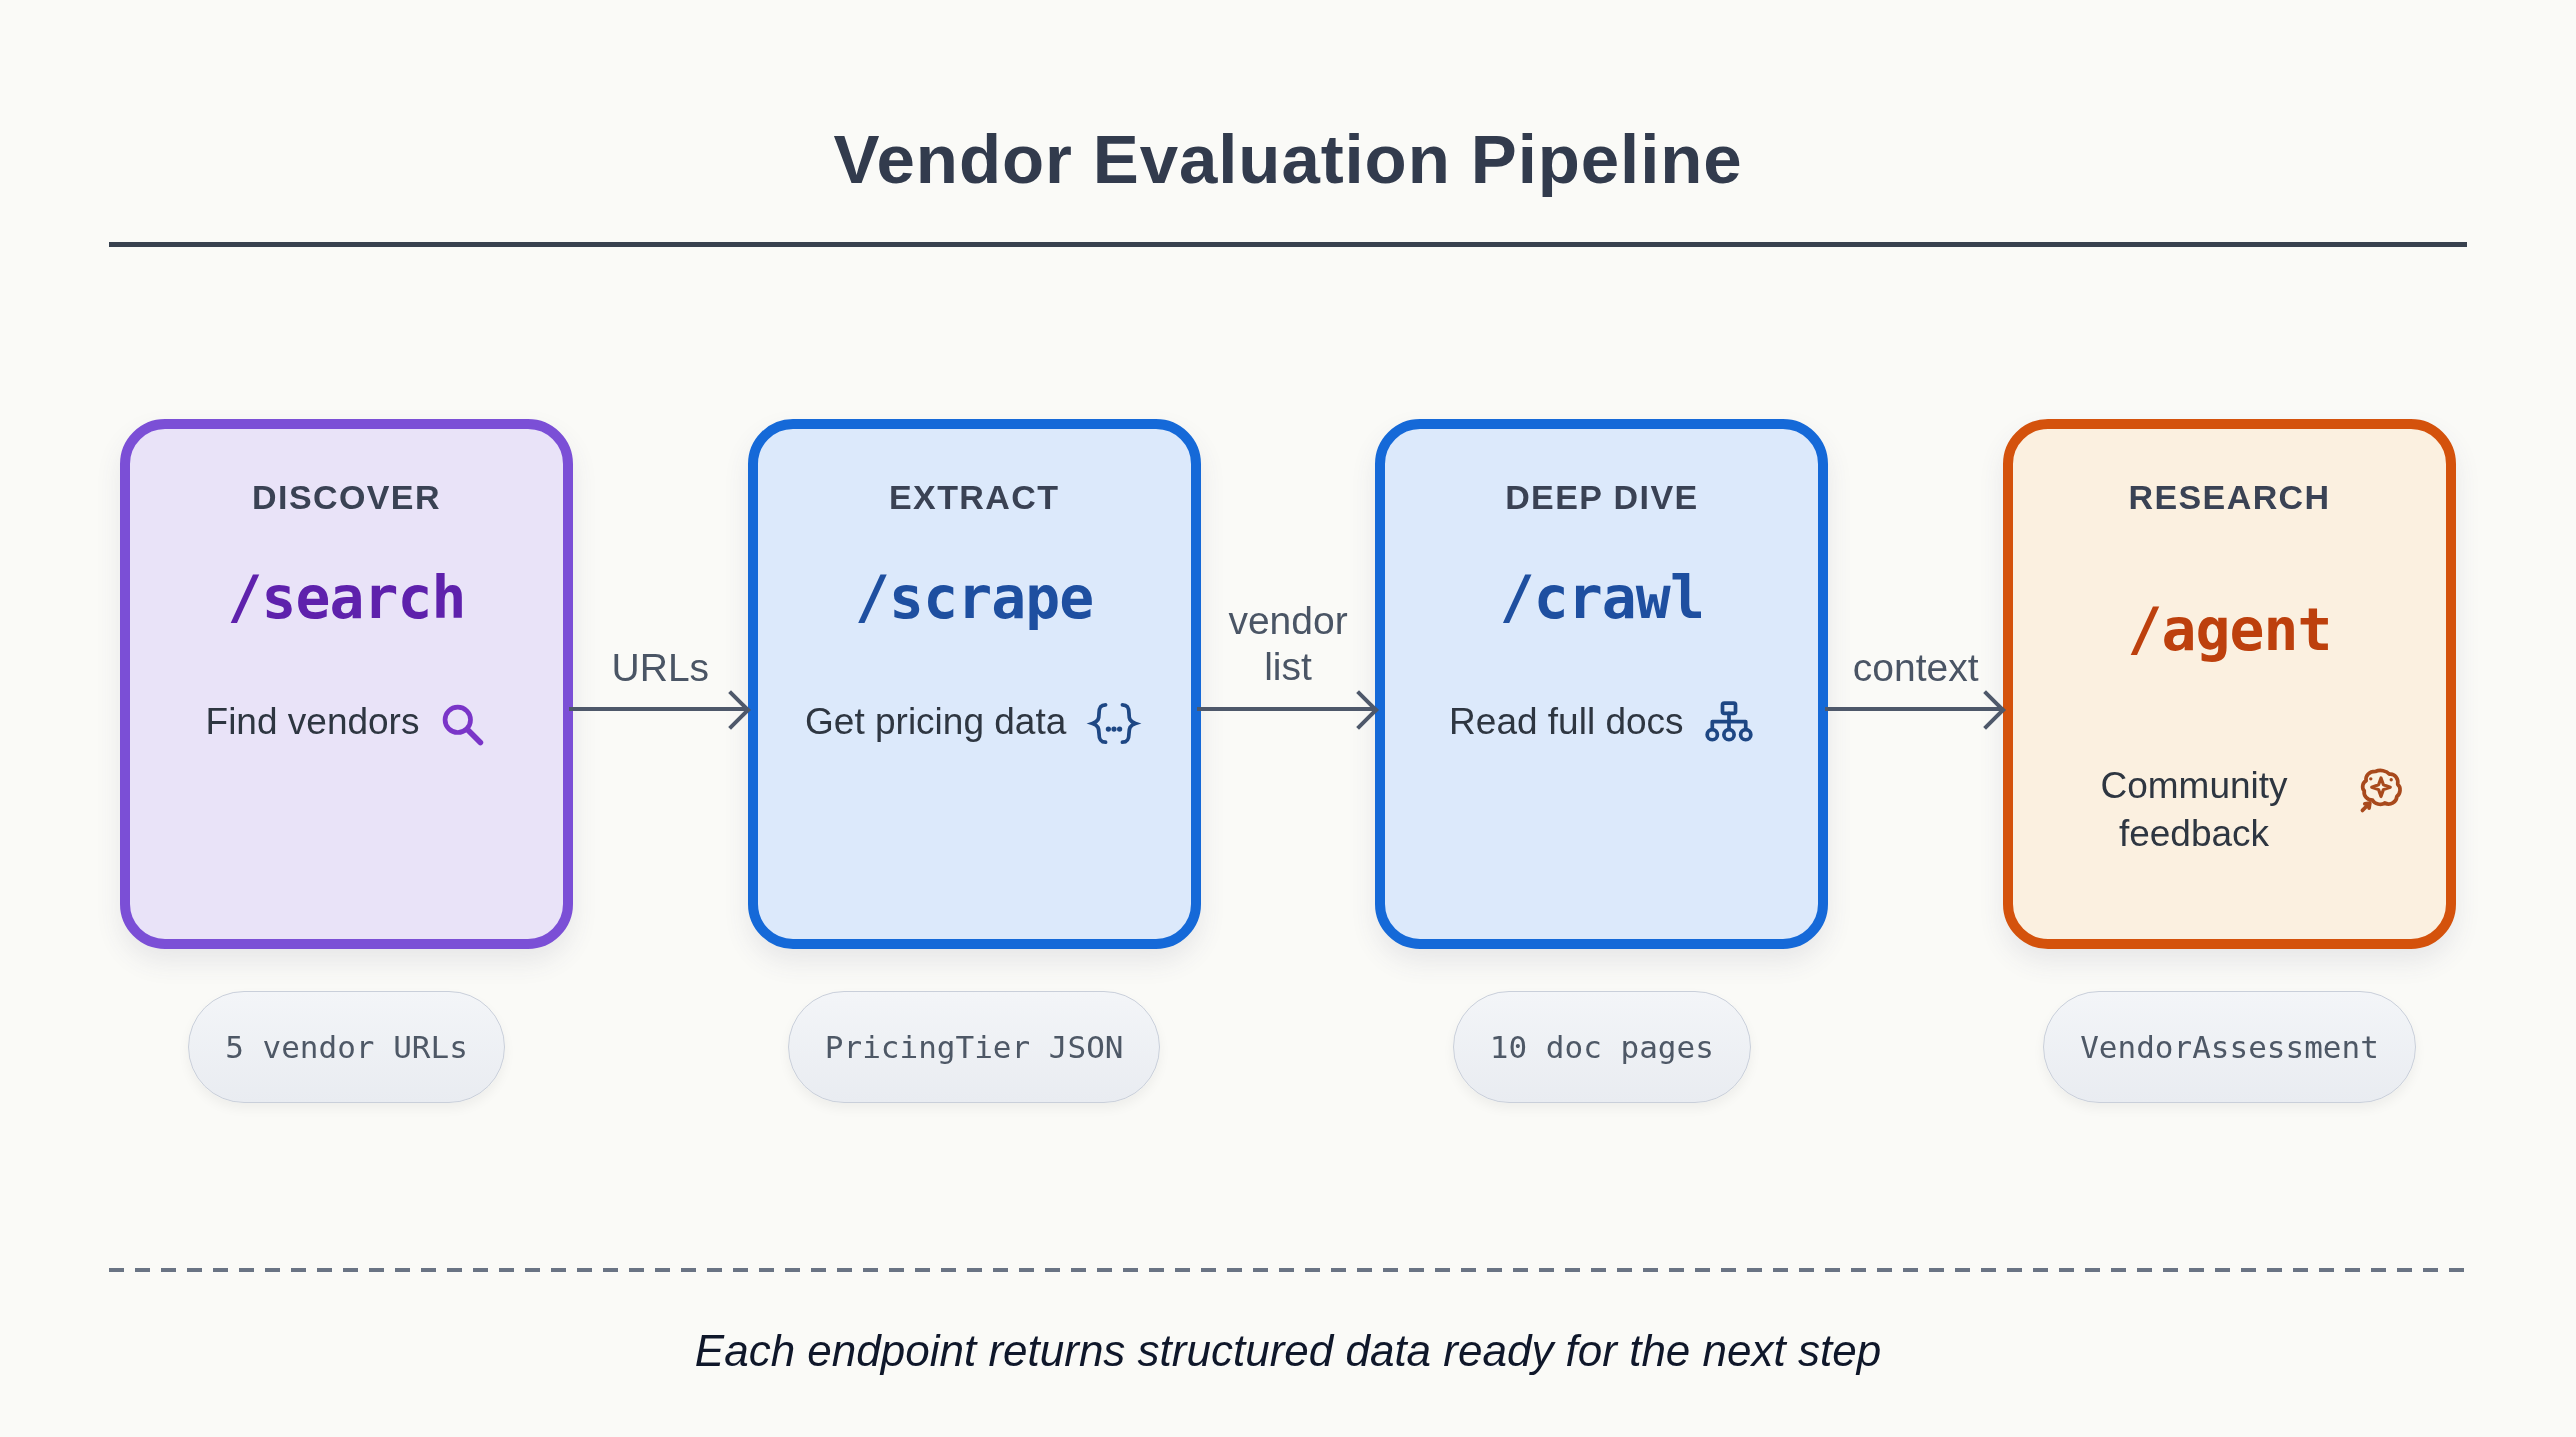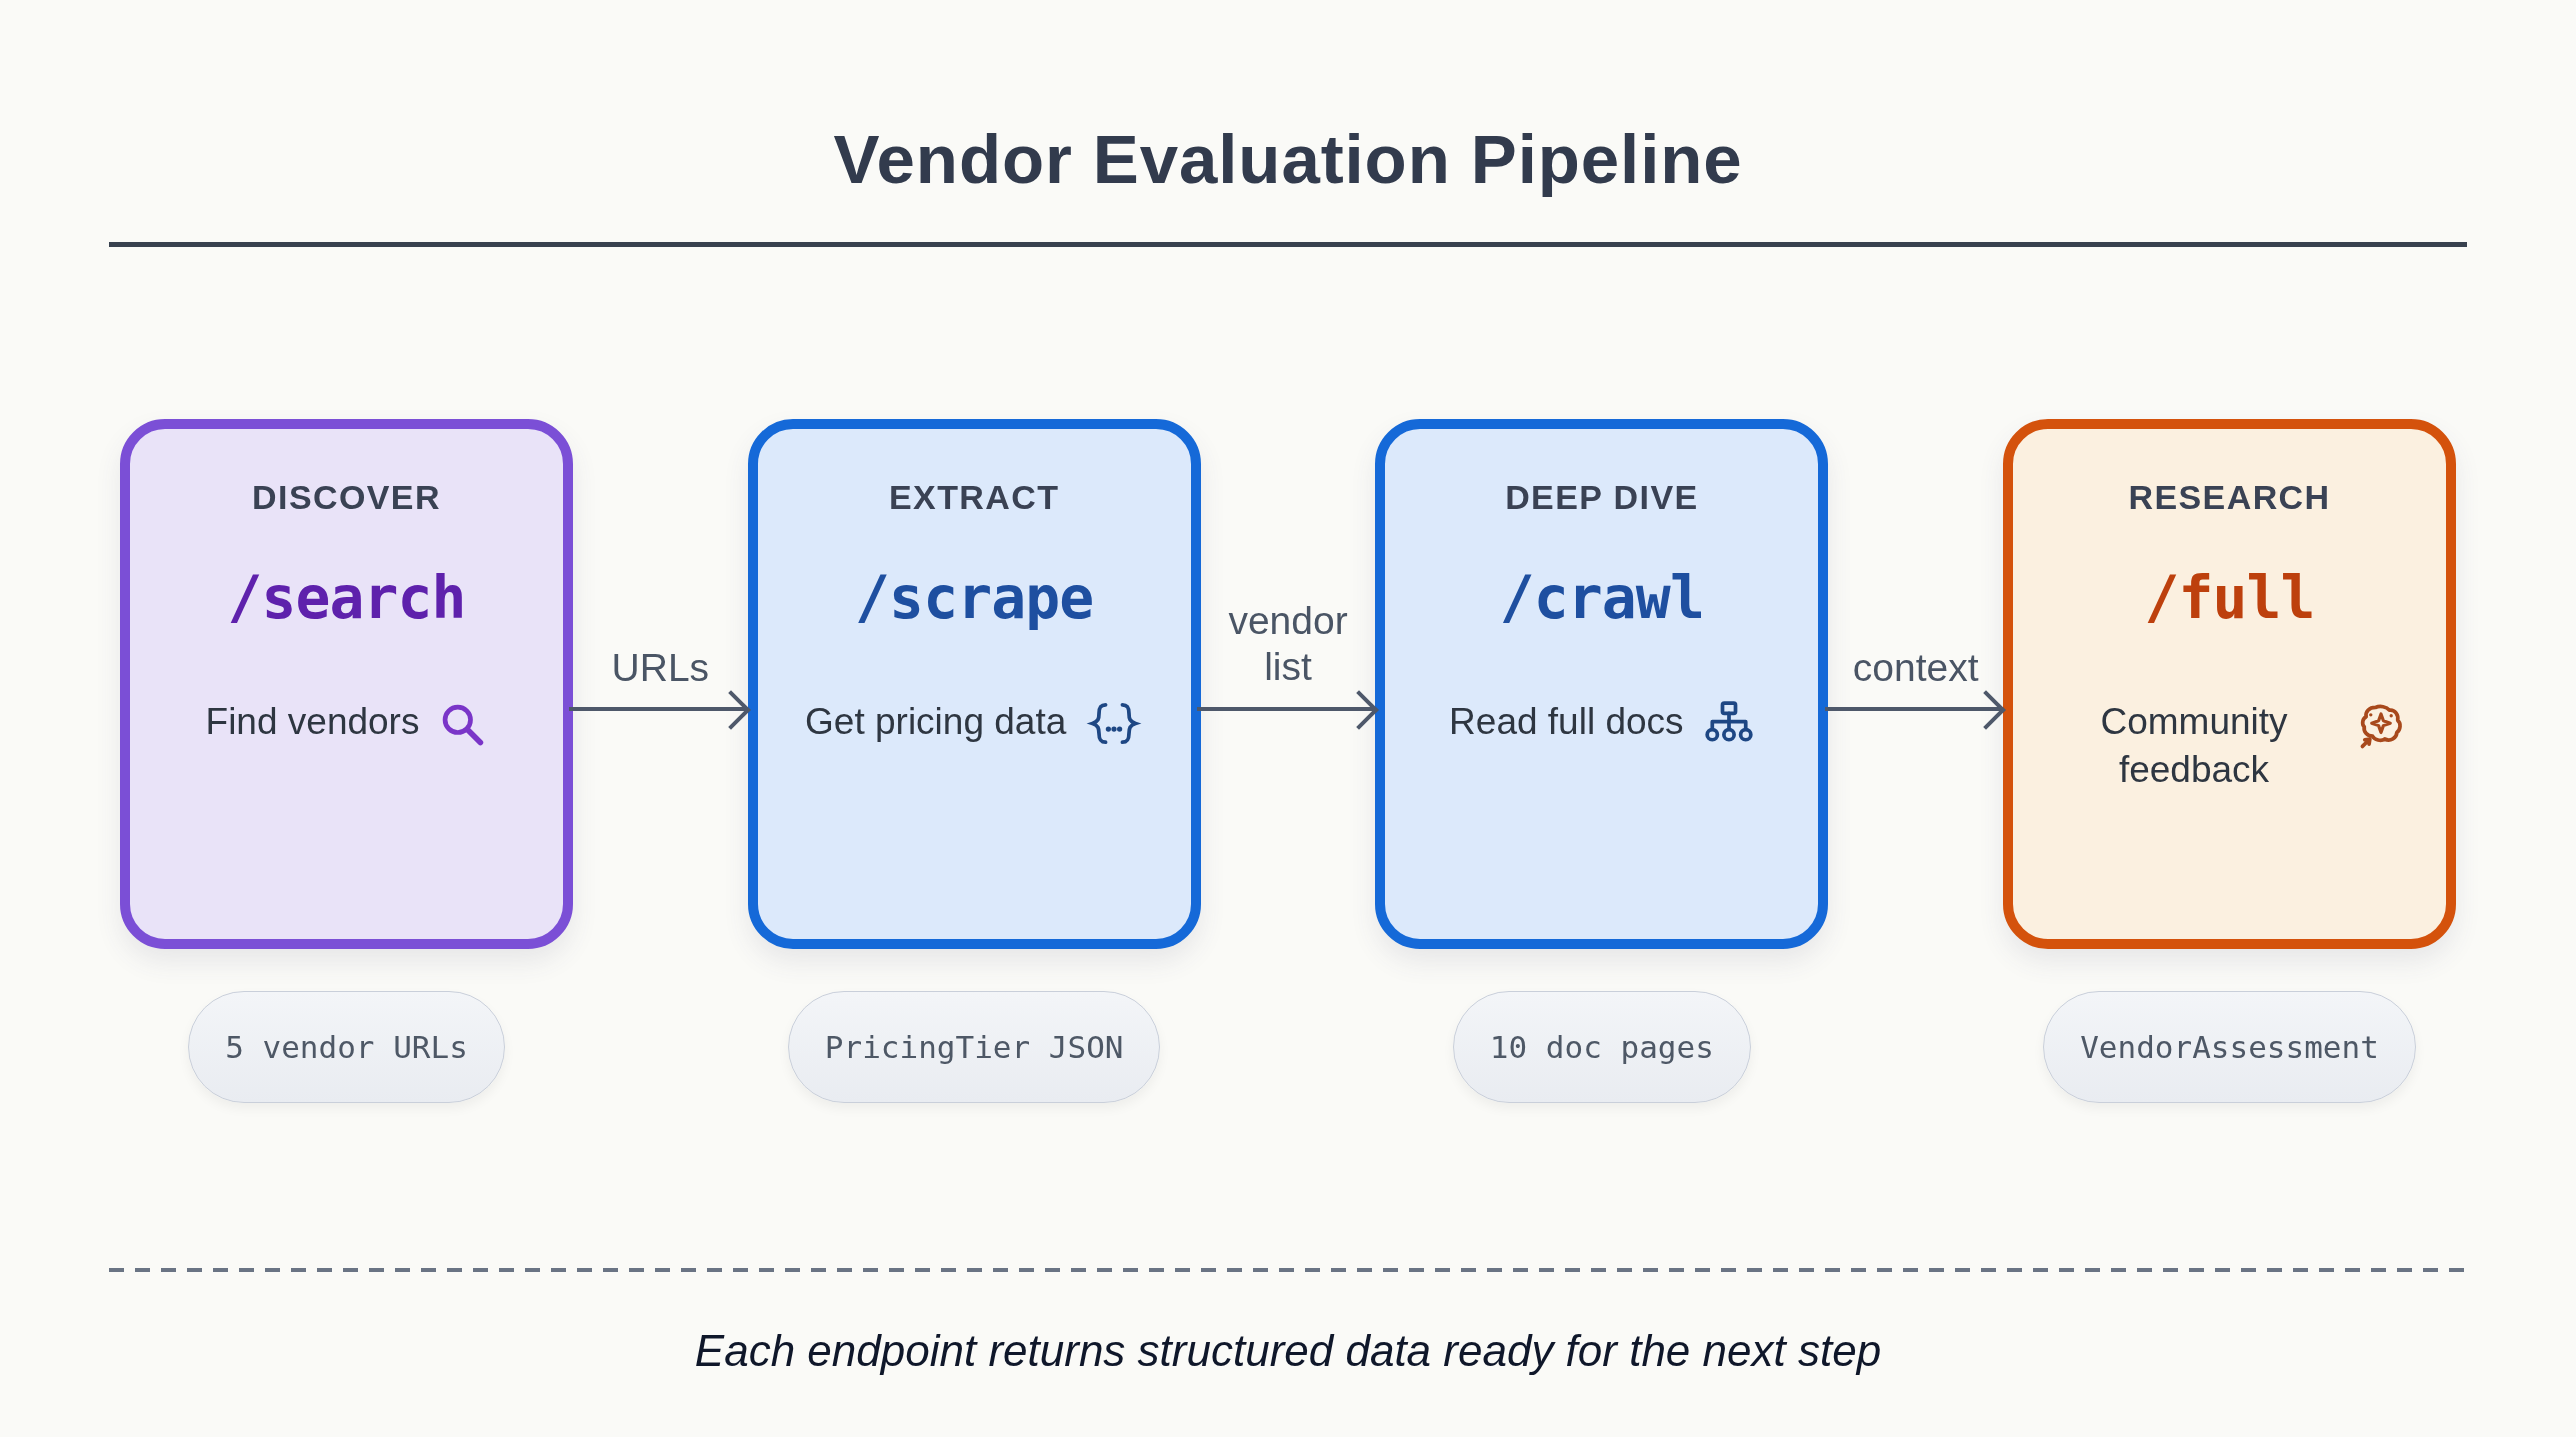--- a/index.html
+++ b/index.html
@@ -81,21 +81,21 @@
   
   .stage--purple .stage-box { background:#E9E3F8; border-color:#7B4FD6; }
   .stage--purple .stage-endpoint { color:#5E21AC; }
   .stage--purple .icon-stroke { stroke:#7A35C8; }
 
   .stage--blue .stage-box { background:#DCE9FB; border-color:#1569D8; }
   .stage--blue .stage-endpoint { color:#1E4FA0; }
   .stage--blue .icon-stroke { stroke:#1E4784; }
   .stage--blue .icon-fill   { fill:#1E4784; }
 
-  .stage--orange .stage-box { background:#FBF0E0; border-color:#D4520C; }
+  .stage--orange .stage-box { background:#FBF0E0; border-color:#D4520C;gap:32px; }
   .stage--orange .stage-endpoint { color:#BD400D; }
   .stage--orange .icon-stroke { stroke:#A8491C; }
   .stage--orange .icon-fill   { fill:#A8491C; }
 
   
   .connector { flex:1 1 auto; position:relative; }
   .arrow-line {
     position:absolute;
     left:-3.7px; right:1.9px; top:288px;
     height:4.7px;
@@ -229,21 +229,21 @@
   </div>
 
   <div class="connector">
     <div class="arrow-label">context</div>
     <div class="arrow-line"></div>
   </div>
 
   <div class="stage stage--orange">
     <div class="stage-box">
       <div class="stage-heading">RESEARCH</div>
-      <div class="stage-endpoint">/full</div>
+      <div class="stage-endpoint">/agent</div>
       <div class="stage-desc">
         <span class="desc-text">Community feedback</span>
         <span class="stage-icon">
           <svg width="52" height="52" viewBox="0 0 56 56" fill="none">
             <path class="icon-stroke" d="M22 8 C15 8 11 13 12 18 C8 20 7 26 10 29 C9 34 13 39 19 39 C21 43 28 45 32 42 C38 45 45 41 45 35 C49 32 50 25 46 22 C47 16 43 10 37 11 C34 7 27 6 22 8 Z" stroke-width="4" stroke-linejoin="round"></path>
             <path class="icon-stroke" d="M28 15 L30.6 22.4 L38 25 L30.6 27.6 L28 35 L25.4 27.6 L18 25 L25.4 22.4 Z" stroke-width="3.4" stroke-linejoin="round"></path>
             <circle class="icon-fill" cx="17" cy="16" r="1.8"></circle>
             <circle class="icon-fill" cx="39" cy="17" r="1.8"></circle>
             <path class="icon-stroke" d="M8 50 L16 42 M16 42 L10.5 42.8 M16 42 L15.2 47.5" stroke-width="4" stroke-linecap="round" stroke-linejoin="round"></path>
           </svg>

